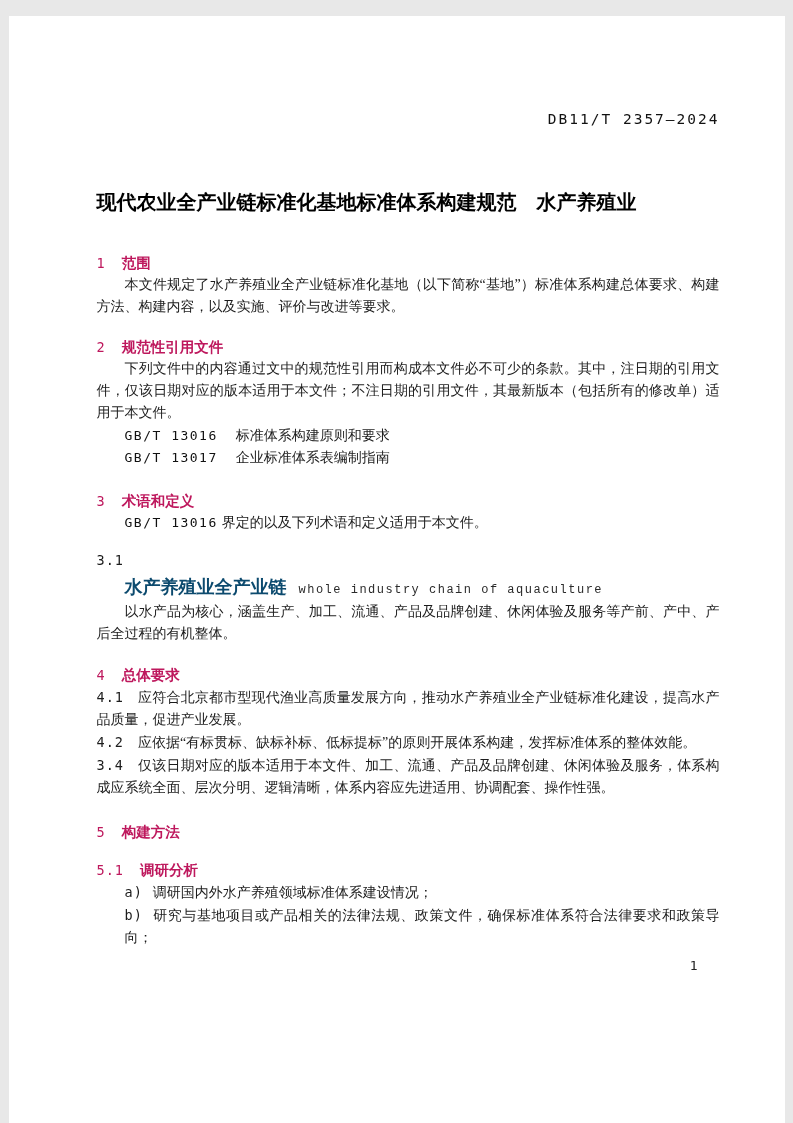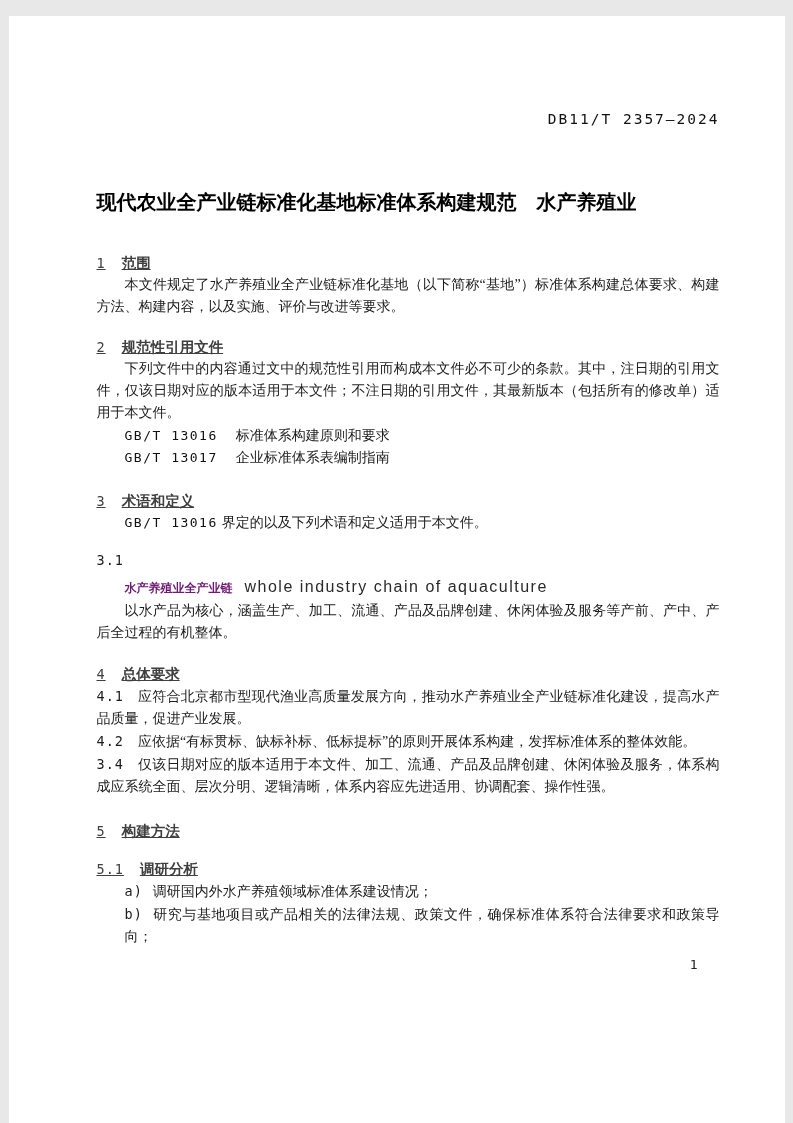--- a/index.html
+++ b/index.html
@@ -33,22 +33,21 @@
     line-height: 28px;
     color: #000;
   }
 
   .sec-heading {
     margin: 0;
     font-family: "Liberation Sans", "DejaVu Sans", sans-serif;
     font-weight: 700;
     font-size: 14.5px;
     line-height: 22px;
-    color: #404040;
-    text-decoration: underline;
+    color: #be185d;
   }
   .sec-heading .sec-num {
     font-family: "DejaVu Sans Mono", "Liberation Mono", monospace;
     font-weight: 400;
     font-size: 13.5px;
     letter-spacing: 1px;
     margin-right: 16px;
   }
   .mt-h1 { margin-top: 36px; }
   .mt-h2 { margin-top: 18px; }
@@ -92,28 +91,28 @@
     letter-spacing: 1px;
     line-height: 22px;
   }
 
   .term-line {
     margin: 5px 0 0 0;
     padding-left: 28px;
     line-height: 22px;
   }
   .term-zh {
+    font-family: Liberation Sans, sans-serif;
+    font-weight: 700;
+    font-size: 18px;
+    color: #0c4a6e;
+  }
+  .term-en {
     font-family: Liberation Mono, monospace;
-    font-weight: 700;
     font-size: 12px;
-    color: #701a75;
-  }
-  .term-en {
-    font-family: Liberation Sans, sans-serif;
-    font-size: 16px;
     letter-spacing: 1.5px;
     margin-left: 12px;
     color: #2a2a2a;
   }
 
   .cl-num, .li-label {
     font-family: "DejaVu Sans Mono", "Liberation Mono", monospace;
     font-size: 13.5px;
     letter-spacing: 1px;
   }

